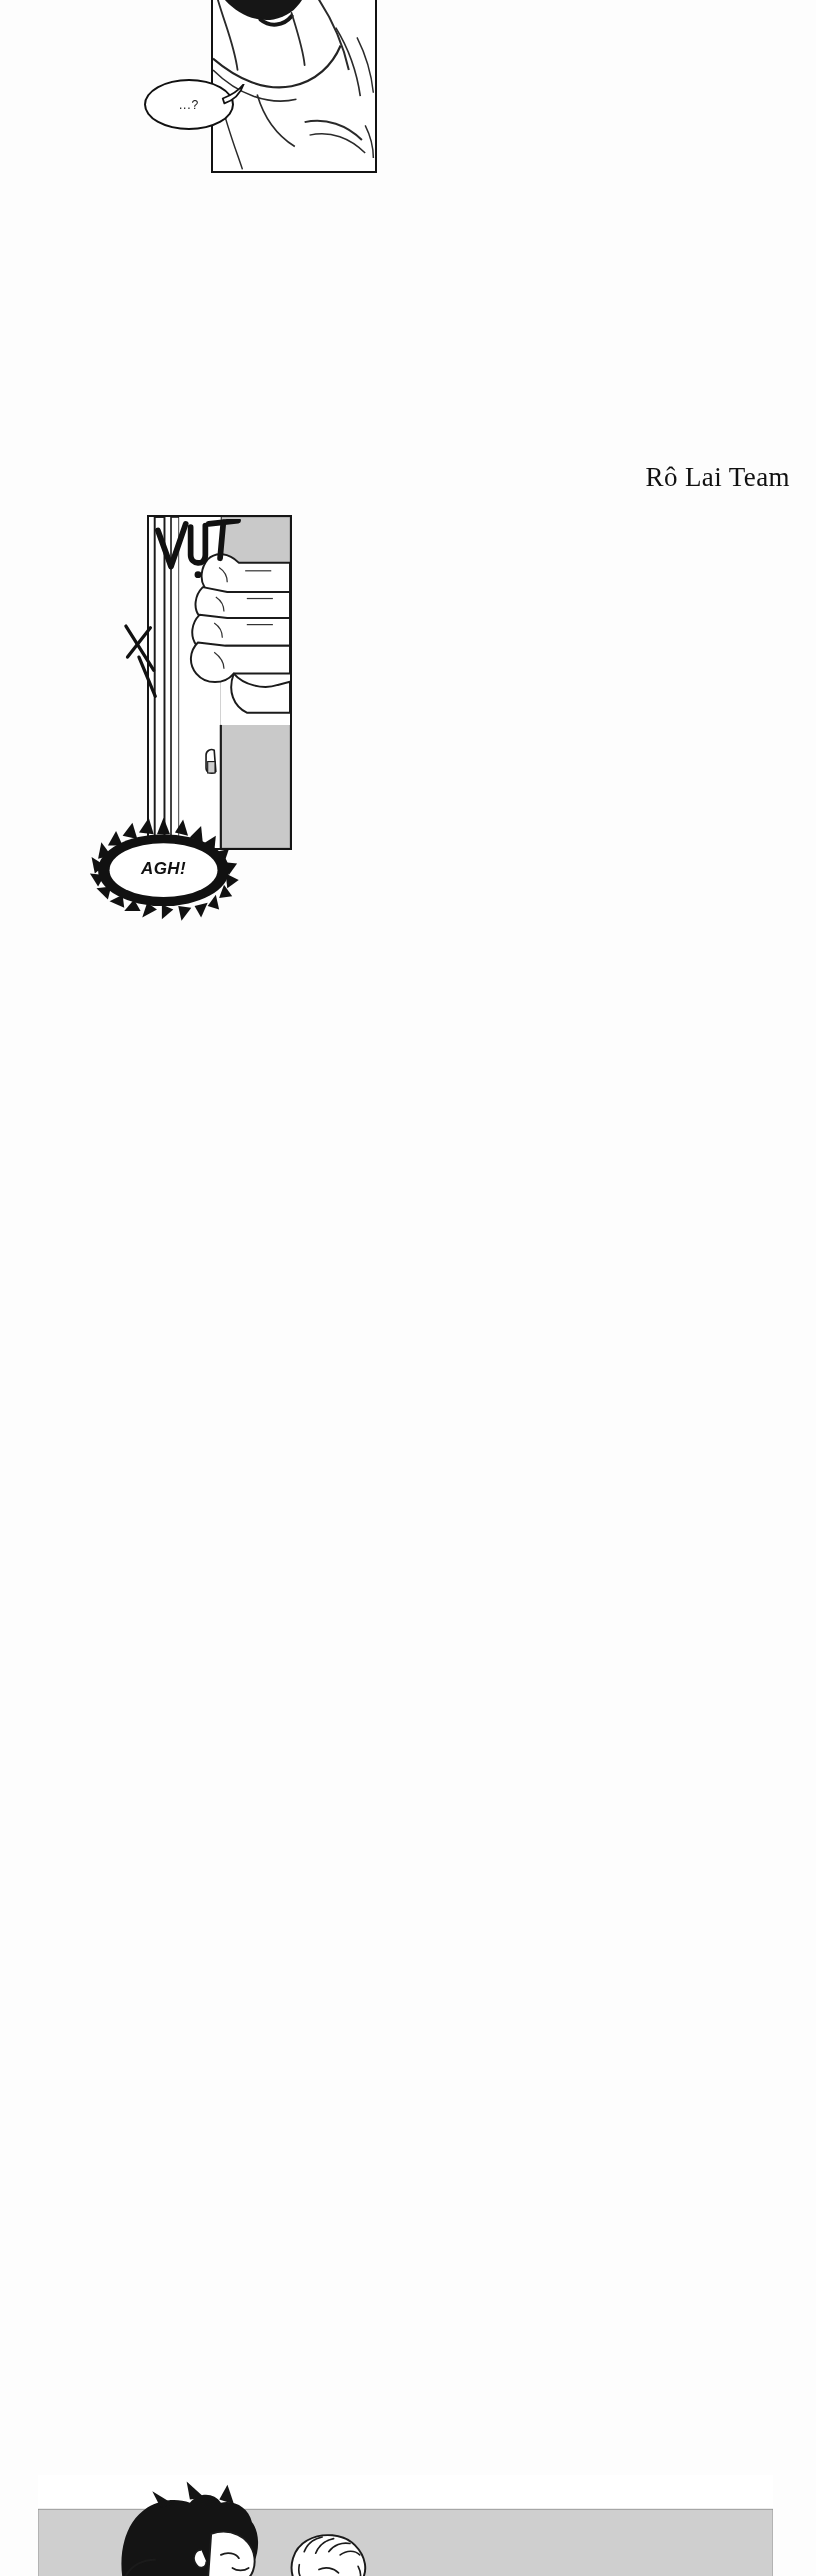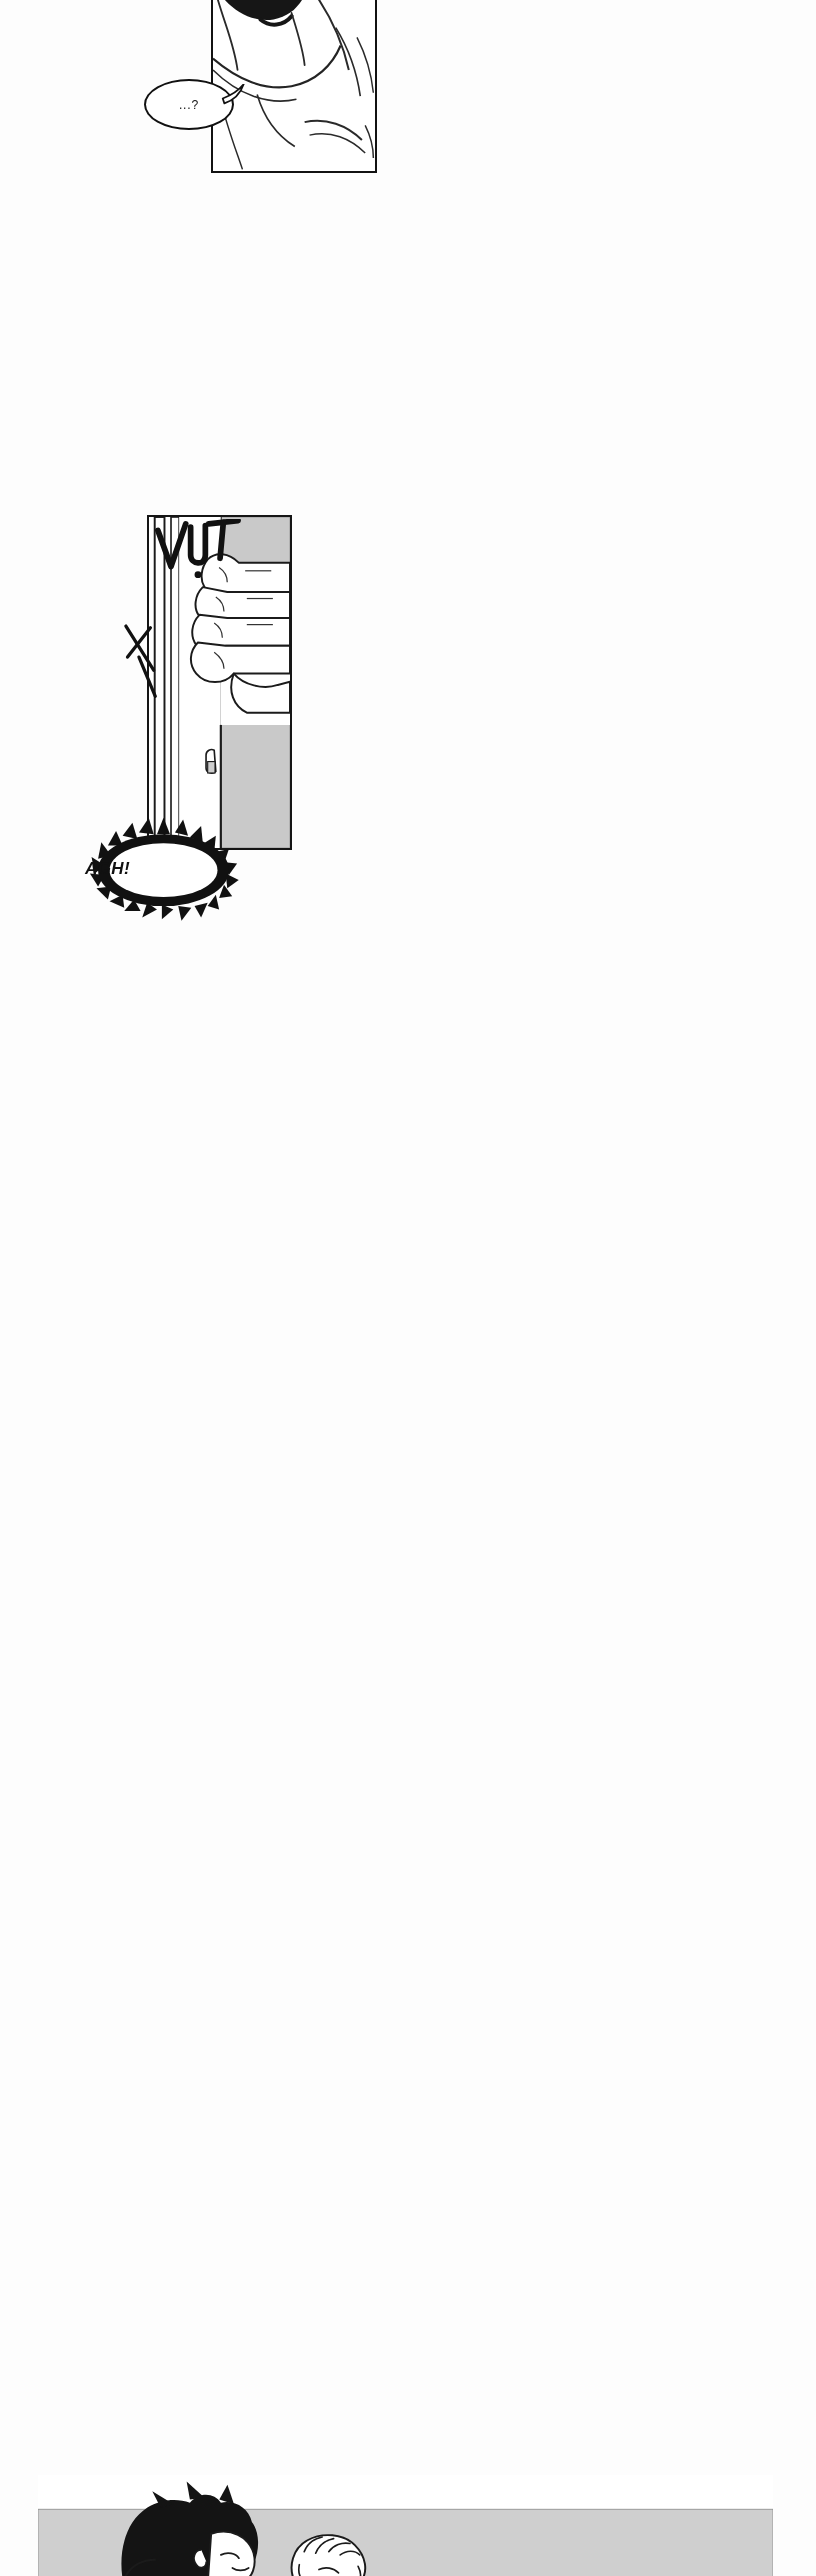--- a/index.html
+++ b/index.html
@@ -111,21 +111,21 @@
     top: 816px;
     width: 157px;
     height: 105px;
   }
   .balloon-agh svg { display:block; width:100%; height:100%; }
   .balloon-agh .txt {
     position: absolute;
     left: 0; right: 0;
     top: 50%;
     transform: translateY(-50%);
-    text-align: left;
+    text-align: center;
     font-family: "Liberation Sans", sans-serif;
     font-weight: bold;
     font-style: italic;
     font-size: 17px;
     color: #111;
     letter-spacing: 0.4px;
   }
 
   
   .panel-3 {
@@ -171,20 +171,21 @@
   </div>
 
   <div class="bubble-ellipsis">
     <div class="oval"></div>
     <svg class="tail" viewBox="0 0 30 26">
       <path d="M2 18 C 12 14, 22 8, 28 0 C 24 12, 16 20, 4 24 Z" fill="#ffffff" stroke="#111" stroke-width="2.2" stroke-linejoin="round"></path>
     </svg>
     <div class="txt">...?</div>
   </div>
 
+  <div class="credit">Rô Lai Team</div>
 
   <div class="panel-2">
     <svg viewBox="0 0 173 406" preserveAspectRatio="none">
       <rect x="0" y="0" width="173" height="406" fill="#ffffff"></rect>
 
       <rect x="88" y="0" width="85" height="406" fill="#c9c9c9"></rect>
       <rect x="88" y="0" width="85" height="406" fill="none" stroke="#8e8e8e" stroke-width="1"></rect>
 
       <rect x="7" y="0" width="12" height="406" fill="#ffffff" stroke="#1b1b1b" stroke-width="2.4"></rect>
       <rect x="27" y="0" width="10" height="406" fill="#ffffff" stroke="#1b1b1b" stroke-width="2"></rect>

